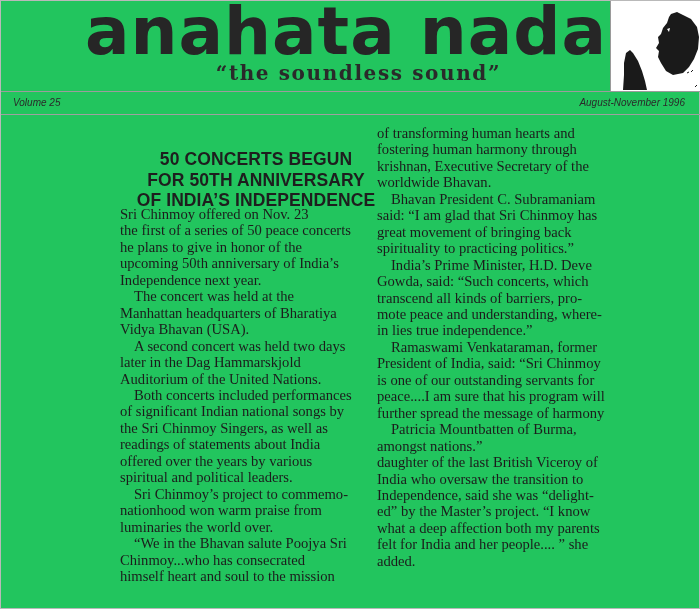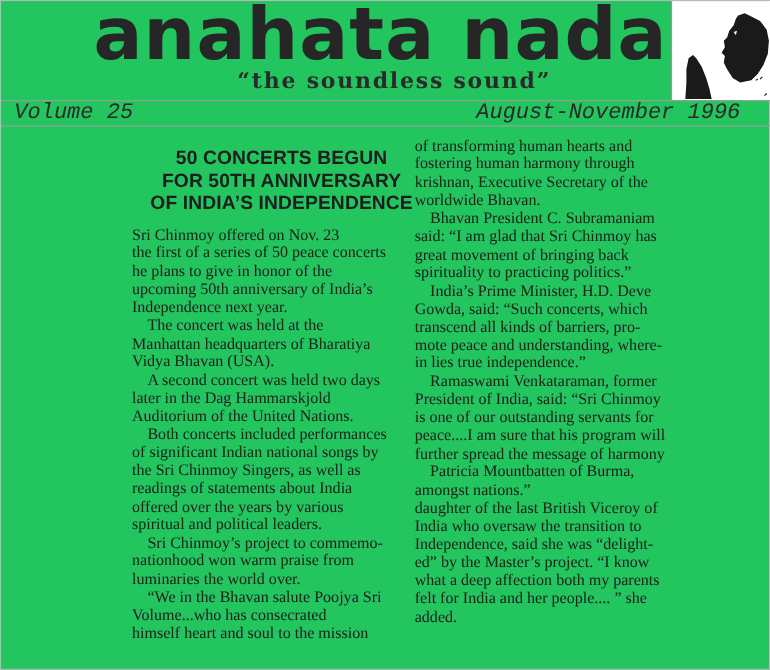--- a/index.html
+++ b/index.html
@@ -22,27 +22,27 @@
   }
   .portrait-box {
     position: absolute; left: 609px; top: 0; width: 90px; height: 90px;
     border-left: 1px solid #9a9a9a; background: #fff; overflow: hidden;
   }
   .portrait-box svg { display: block; }
   .rule-top { position: absolute; left: 0; top: 90px; width: 700px; height: 1px; background: #9c9c9c; }
   .rule-bottom { position: absolute; left: 0; top: 113px; width: 700px; height: 1px; background: #a0a0a0; }
   .volume, .issue-date {
     position: absolute; top: 93px;
-    font-family: Liberation Mono, monospace; font-style: italic;
-    font-size: 20px; color: #2a2a2a; line-height: 17px; white-space: nowrap;
+    font-family: Liberation Sans, sans-serif; font-style: italic;
+    font-size: 10px; color: #2a2a2a; line-height: 17px; white-space: nowrap;
   }
   .volume { left: 12px; }
-  .issue-date { right: 26px; margin-left: 41px; }
+  .issue-date { right: 14px; margin-left: 41px; }
   .headline {
-    position: absolute; left: 132px; top: 132px; width: 246px; text-align: center;
+    position: absolute; left: 132px; top: 148px; width: 246px; text-align: center;
     font-family: "Liberation Sans", sans-serif; font-weight: bold;
     font-size: 17.5px; line-height: 20.5px; color: #1e1e1e; letter-spacing: 0.1px;
   }
   .column {
     position: absolute;
     font-family: "Liberation Serif", serif; font-size: 14.6px;
     line-height: 16.45px; color: #1c1c1c;
   }
   .col-left { left: 104px; top: 205px; width: 245px; margin-left: 15px; }
   .col-right { left: 376px; top: 124px; width: 290px; }
@@ -96,21 +96,21 @@
       <span class="line indent">Both concerts included performances</span>
       <span class="line">of significant Indian national songs by</span>
       <span class="line">the Sri Chinmoy Singers, as well as</span>
       <span class="line">readings of statements about India</span>
       <span class="line">offered over the years by various</span>
       <span class="line">spiritual and political leaders.</span>
       <span class="line indent">Sri Chinmoy’s project to commemo-</span>
       <span class="line">nationhood won warm praise from</span>
       <span class="line">luminaries the world over.</span>
       <span class="line indent">“We in the Bhavan salute Poojya Sri</span>
-      <span class="line">Volume...who has consecrated</span>
+      <span class="line">Chinmoy...who has consecrated</span>
       <span class="line">himself heart and soul to the mission</span>
     </div>
   <div class="column col-right" id="col-right">
       <span class="line">of transforming human hearts and</span>
       <span class="line">fostering human harmony through</span>
       <span class="line">krishnan, Executive Secretary of the</span>
       <span class="line">worldwide Bhavan.</span>
       <span class="line indent">Bhavan President C. Subramaniam</span>
       <span class="line">said: “I am glad that Sri Chinmoy has</span>
       <span class="line">great movement of bringing back</span>

